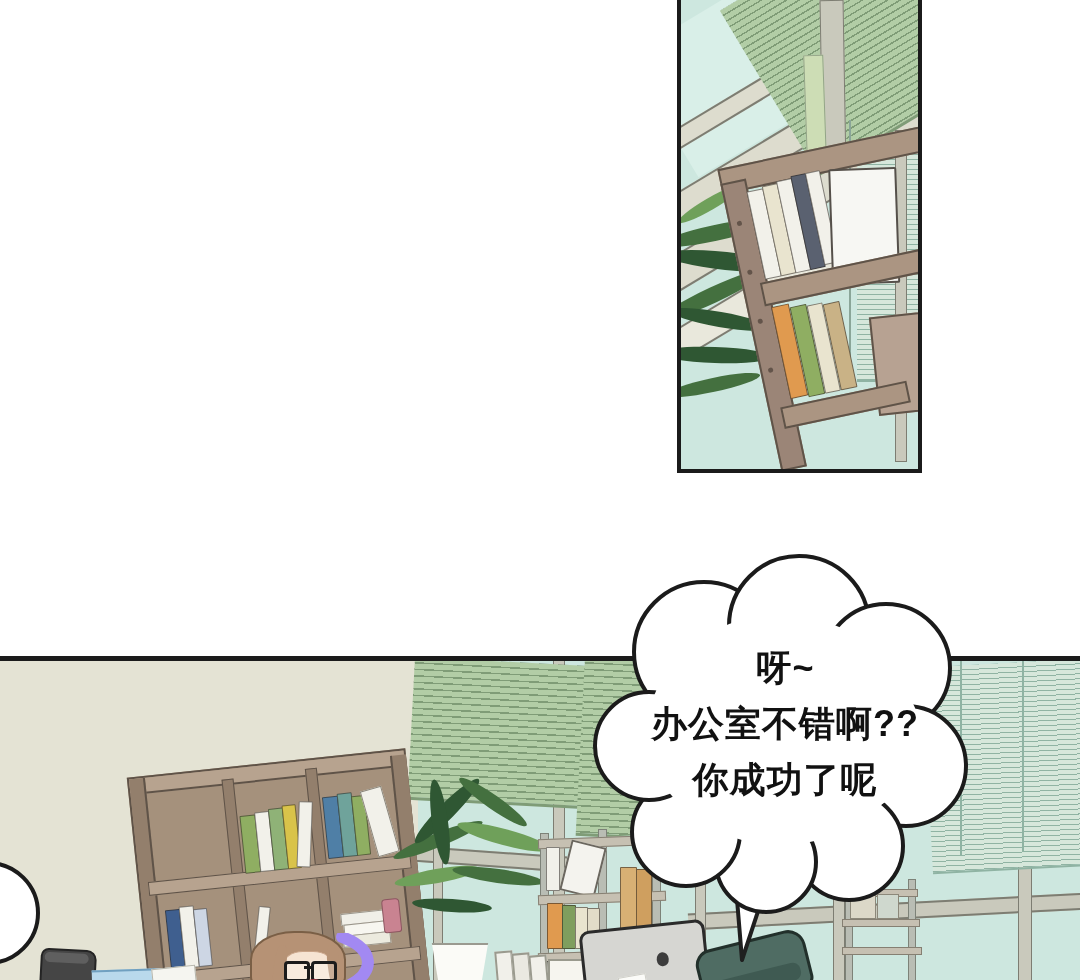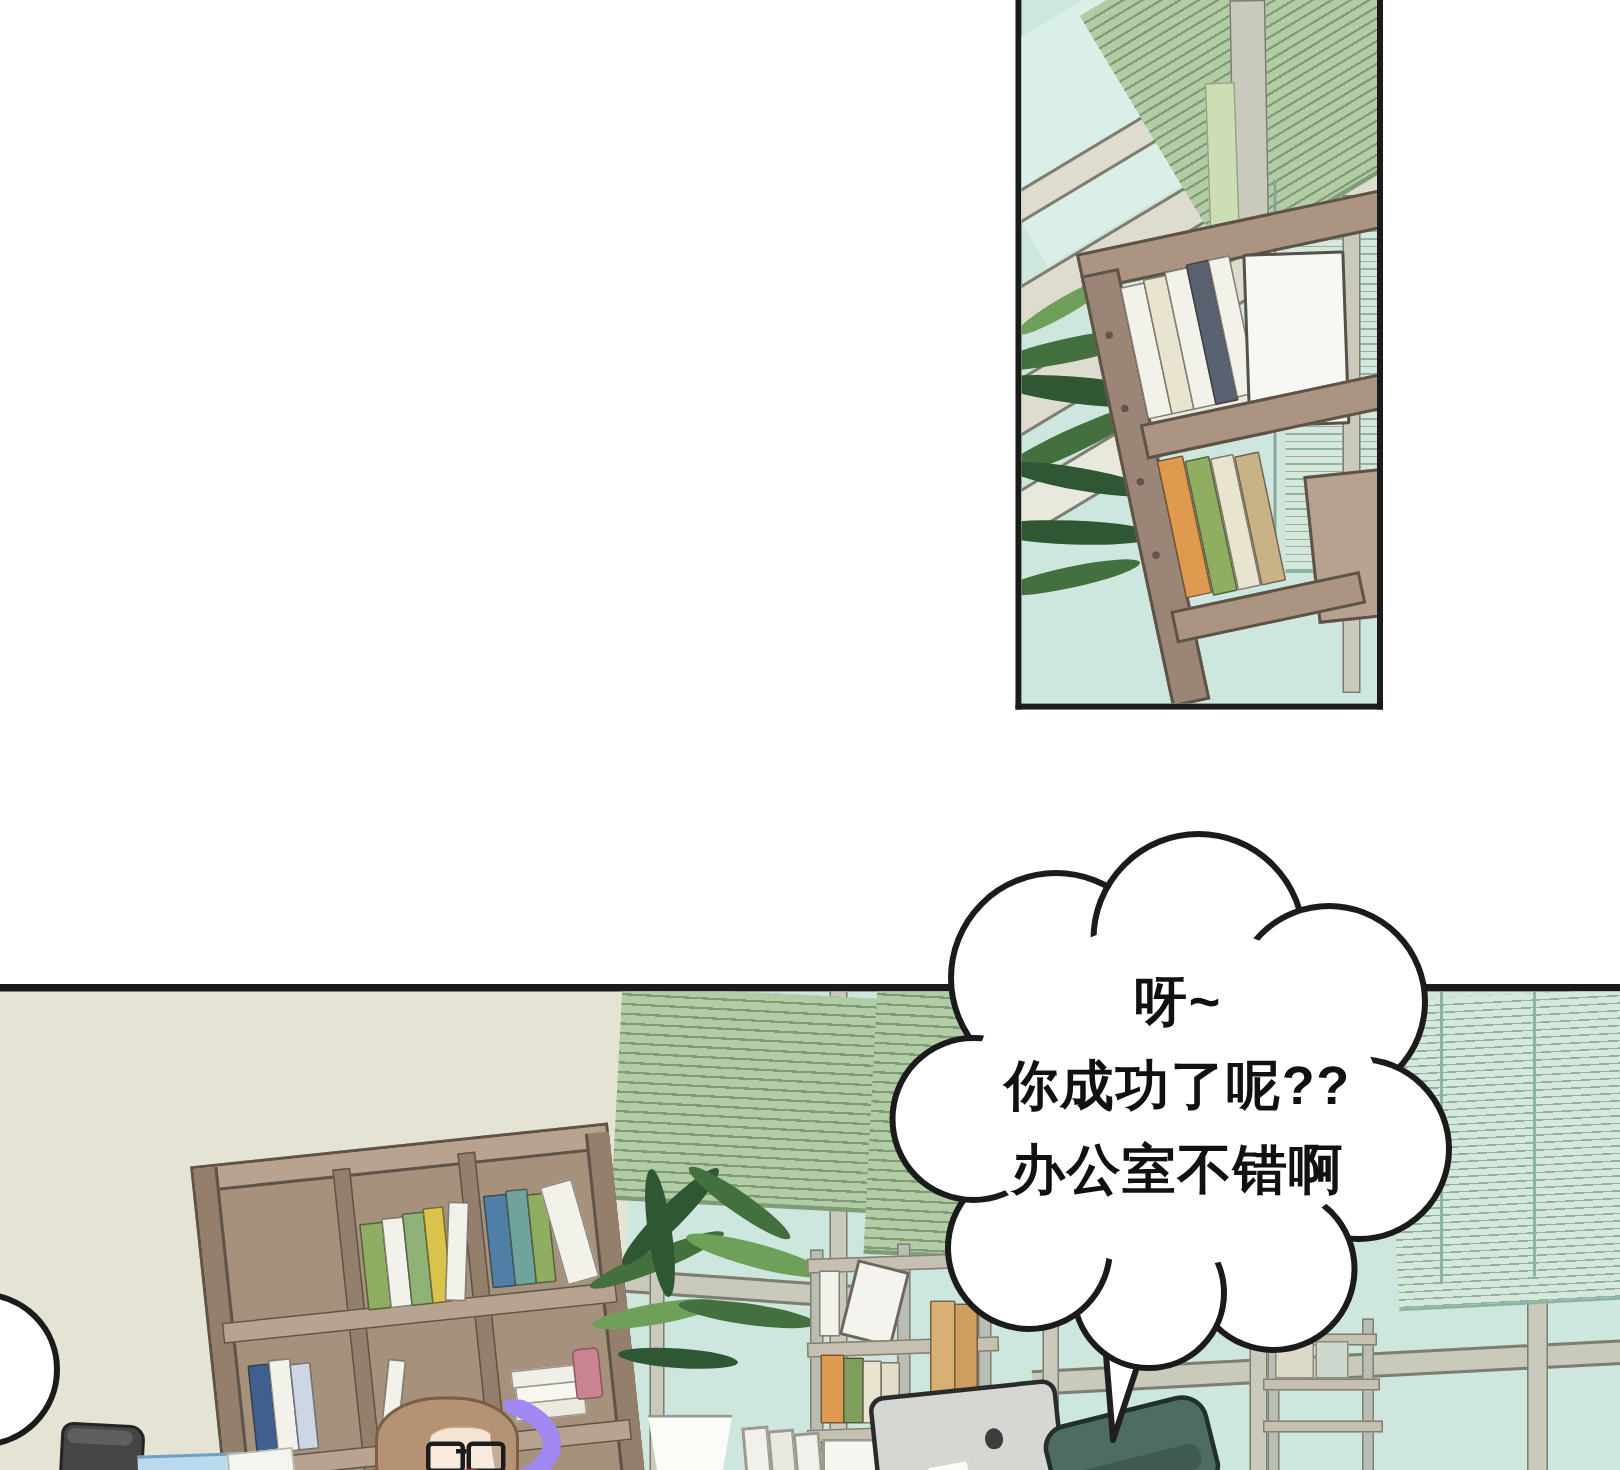--- a/index.html
+++ b/index.html
@@ -219,15 +219,15 @@
 <div class="abs bub" style="left:844px;top:704px;width:116px;height:116px;z-index:29;"></div>
 <div class="abs bub" style="left:793px;top:790px;width:104px;height:104px;z-index:29;"></div>
 <div class="abs bub" style="left:714px;top:810px;width:96px;height:96px;z-index:29;"></div>
 <div class="abs bub" style="left:630px;top:776px;width:104px;height:104px;z-index:29;"></div>
 <div class="abs bub" style="left:593px;top:690px;width:104px;height:104px;z-index:29;"></div>
 <div class="abs bub-fill" style="left:648px;top:615px;width:265px;height:230px;z-index:30;"></div>
 <div class="abs bub-fill" style="left:680px;top:640px;width:240px;height:190px;z-index:30;"></div>
 
 <div id="bubble-text" class="abs" style="left:585px;top:640px;width:400px;">
   <div>呀~</div>
-  <div>你成功了呢??</div>
-  <div>办公室不错啊</div>
+  <div>办公室不错啊??</div>
+  <div>你成功了呢</div>
 </div>
 
 </body></html>

